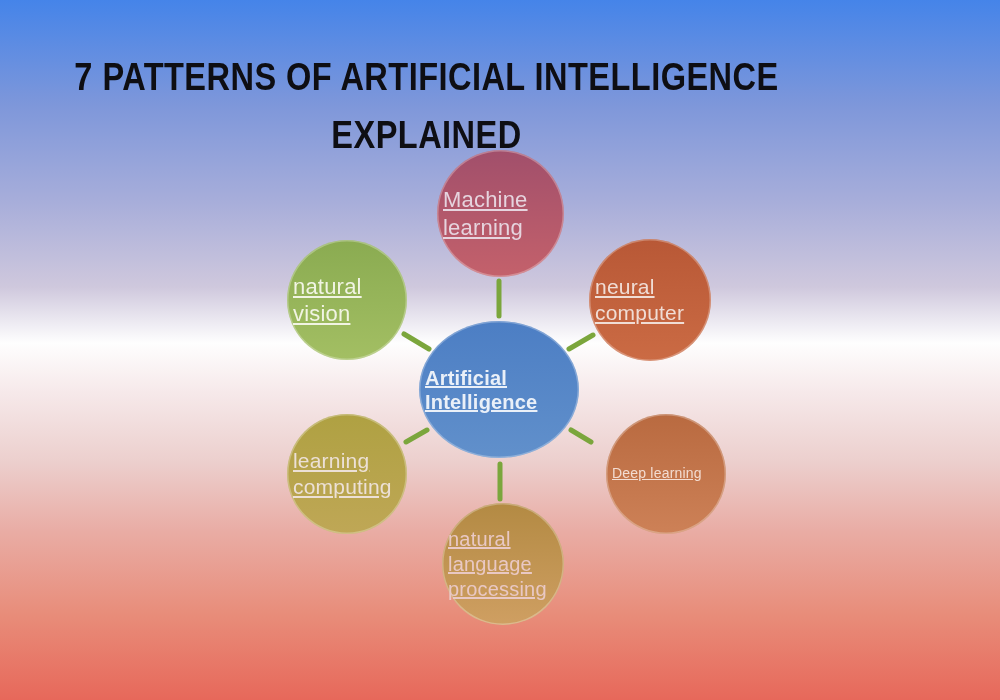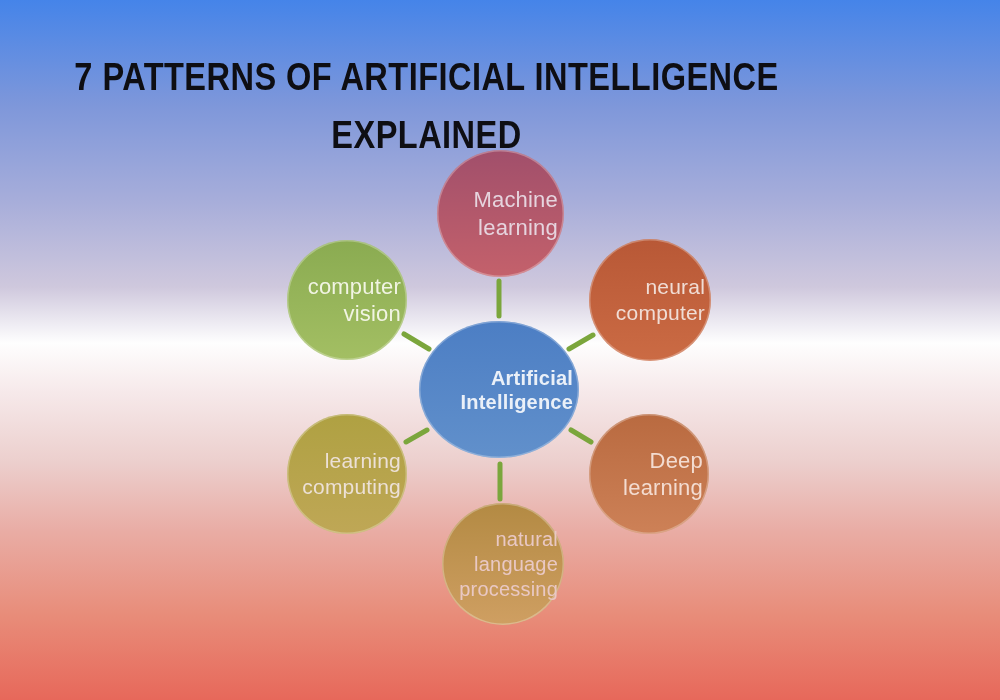--- a/index.html
+++ b/index.html
@@ -33,24 +33,25 @@
     color: var(--title_text, #0e0e13);
     transform: scaleX(0.88) scaleY(1.05);
     transform-origin: 50% 50%;
     line-height: 1.0;
   }
   .title-line2 { margin-top: 21px; }
   svg.connectors { position: absolute; inset: 0; z-index: 1; }
   .node, .center-node {
     position: absolute; z-index: 2;
     display: flex; align-items: center; justify-content: center;
-    text-align: right;
+    text-align: left;
     border-radius: 50%;
     box-shadow: inset 0 0 0 1.5px rgba(255,255,255,0.28);
     letter-spacing: 0.2px;
+    text-decoration: underline;
   }
   .node span, .center-node span { display: block; width: 100%; padding: 0 6px; }
   .center-node {
     left: 419px; top: 321px; width: 160px; height: 137px;
     background: linear-gradient(180deg, var(--center_top, #4c7ec4), var(--center_bottom, #6190cb));
     color: var(--center_text, #eaf0f8);
     font-size: 20px; font-weight: 600; line-height: 1.2;
   }
   .node { font-size: 21px; line-height: 1.25; font-weight: 400; }
   #node-machine-learning {
@@ -58,24 +59,24 @@
     background: linear-gradient(180deg, var(--ml_top, #a14f6b), var(--ml_bottom, #c4616b));
     color: var(--ml_text, #e6d4de);
     font-size: 22px;
   }
   #node-neural-network {
     left: 589px; top: 239px; width: 122px; height: 122px;
     background: linear-gradient(180deg, var(--nn_top, #b85836), var(--nn_bottom, #cb6b44));
     color: var(--nn_text, #f0ddd5);
   }
   #node-deep-learning {
-    left: 589px; top: 414px; width: 120px; height: 120px;
+    left: 606px; top: 414px; width: 120px; height: 120px;
     background: linear-gradient(180deg, var(--dl_top, #b96a40), var(--dl_bottom, #cd8157));
     color: var(--dl_text, #f3dcd1);
-    font-size: 22px;
+    font-size: 14px;
   }
   #node-natural-language-processing {
     left: 442px; top: 503px; width: 122px; height: 122px;
     background: linear-gradient(180deg, var(--nlp_top, #b38a43), var(--nlp_bottom, #cf9f62));
     color: var(--nlp_text, #e9c8c4);
     font-size: 20px;
   }
   #node-cognitive-computing {
     left: 287px; top: 414px; width: 120px; height: 120px;
     background: linear-gradient(180deg, var(--cc_top, #afa142), var(--cc_bottom, #bfa756));
@@ -125,14 +126,14 @@
 
 <div class="node" id="node-natural-language-processing">
   <span>natural language processing</span>
 </div>
 
 <div class="node" id="node-cognitive-computing">
   <span>learning computing</span>
 </div>
 
 <div class="node" id="node-computer-vision">
-  <span>computer vision</span>
+  <span>natural vision</span>
 </div>
 
 </body></html>

